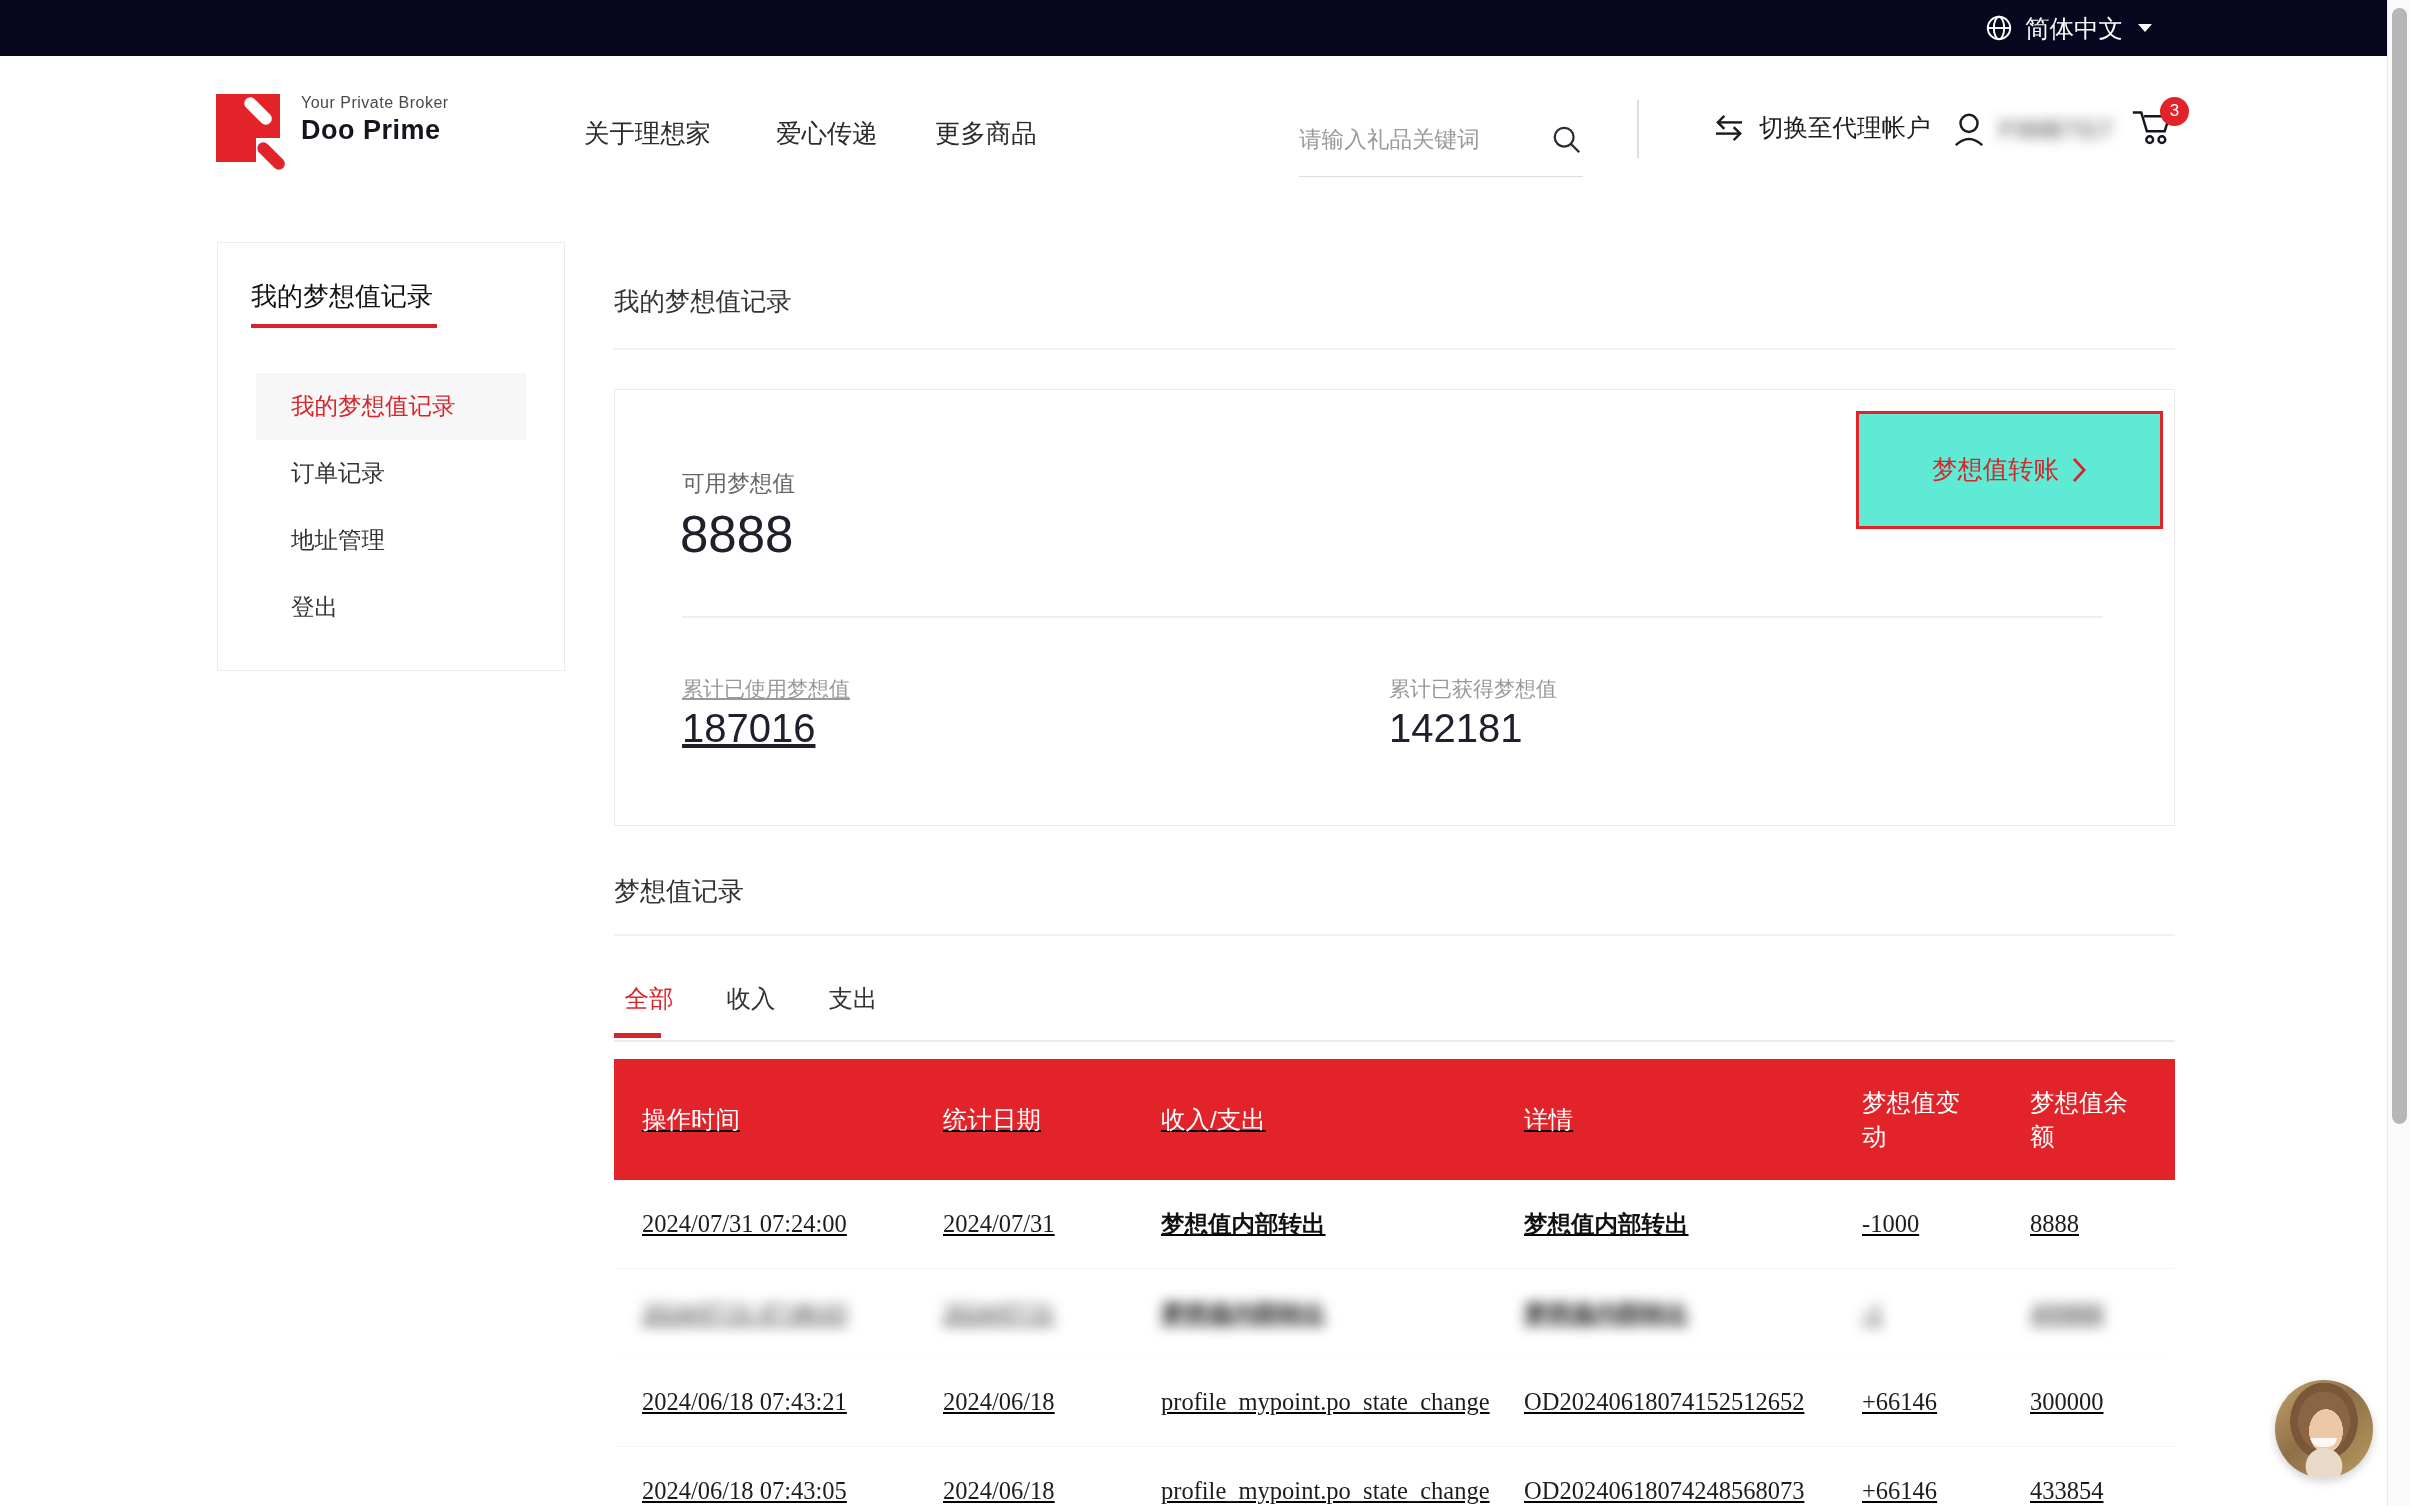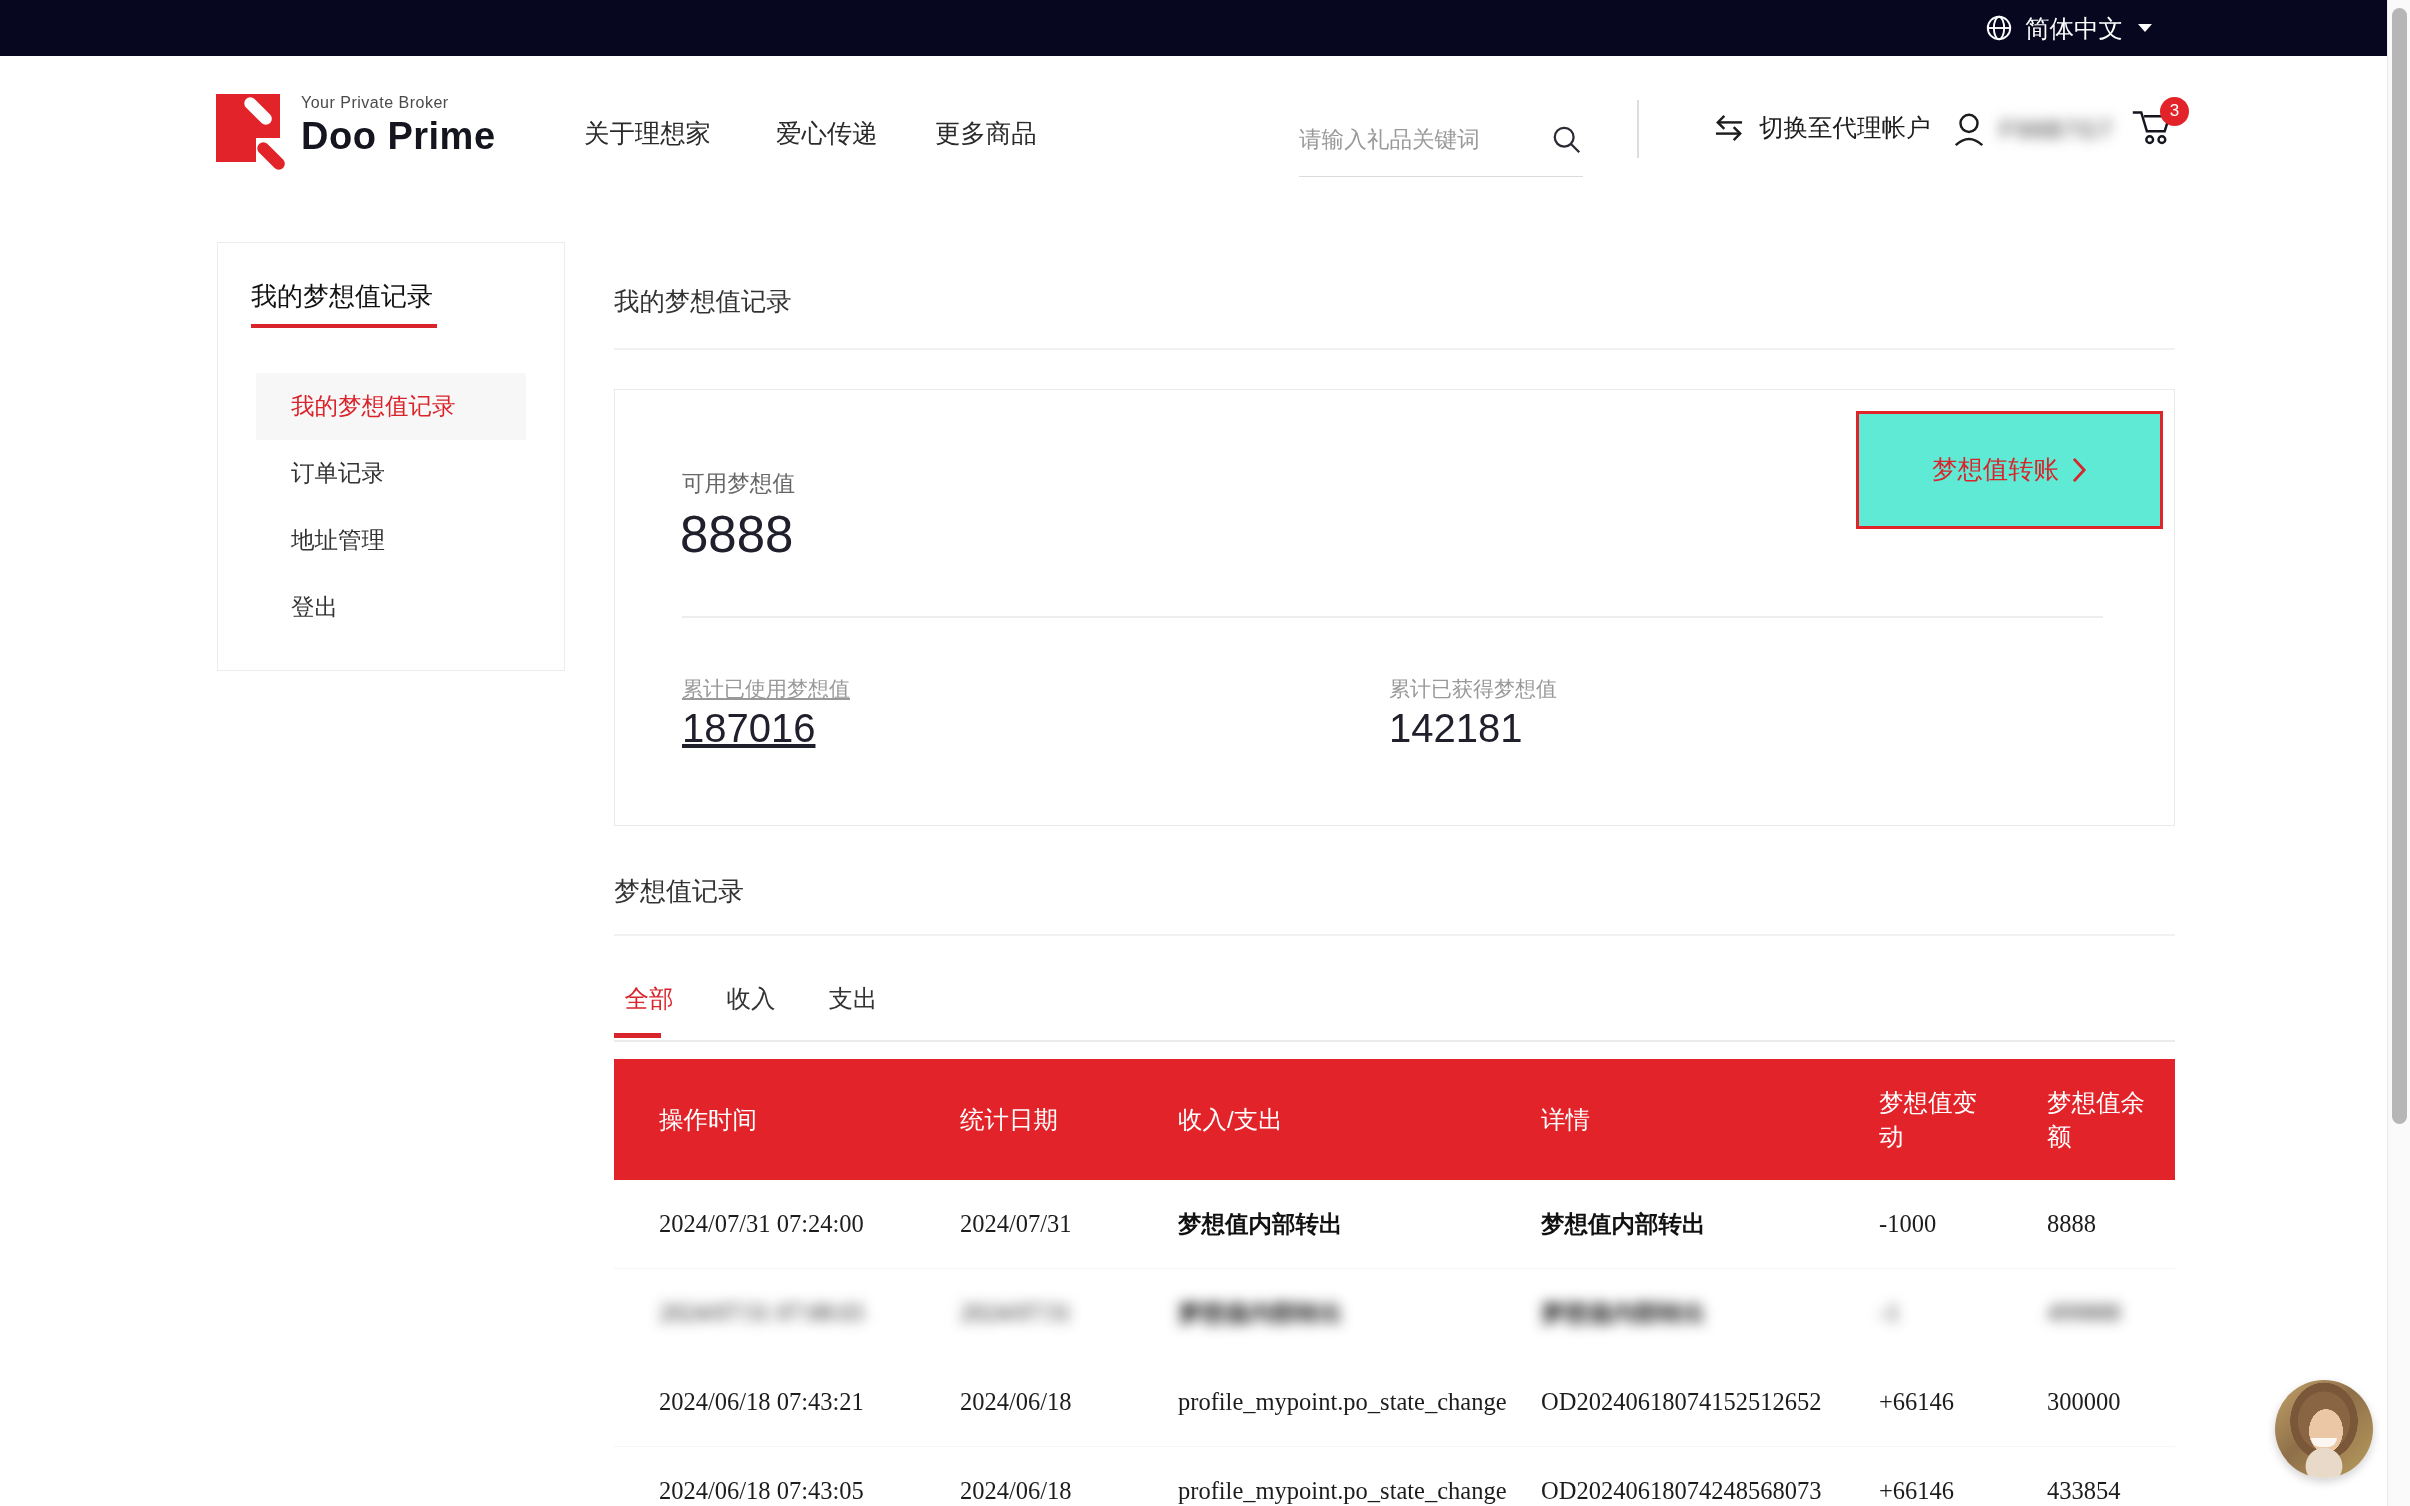--- a/index.html
+++ b/index.html
@@ -13,21 +13,21 @@
   .lang span { color:#fff; font-size:24.5px; }
   .caret { width:0; height:0; border-left:7.5px solid transparent; border-right:7.5px solid transparent; border-top:8.5px solid #fff; margin-left:3.8px; }
 
   
   .logo { position:absolute; left:216px; top:94px; display:flex; gap:21px; }
   .logo-icon { position:relative; width:64px; height:68px; background:#e2242a; overflow:visible; }
   .logo-icon .slash-w { position:absolute; left:24.5px; top:11.3px; width:34px; height:12.2px; border-radius:7.5px; background:#fff; transform:rotate(45deg); transform-origin:center; }
   .logo-icon .notch { position:absolute; right:0; bottom:0; width:24.5px; height:24.5px; background:#fff; }
   .logo-icon .slash-r { position:absolute; right:-7.5px; bottom:0px; width:34px; height:12.2px; border-radius:7.5px; background:#e2242a; transform:rotate(45deg); }
   .logo-text .tagline { font-size:16px; color:#4a4a4a; letter-spacing:0.5px; margin-bottom:2.8px; }
-  .logo-text .brand { font-size:38px; font-weight:800; color:#15151f; letter-spacing:0.5px; }
+  .logo-text .brand { font-size:27px; font-weight:800; color:#15151f; letter-spacing:0.5px; }
   .nav-item { position:absolute; top:117px; font-size:25.4px; color:#2b2b2b; cursor:pointer; }
   .nav-1 { left:584px; } .nav-2 { left:776px; } .nav-3 { left:935px; }
 
   .search { position:absolute; left:1299px; top:104px; width:284px; height:73px; border-bottom:1.9px solid #dcdcdc; display:flex; align-items:center; justify-content:space-between; }
   .search input { border:none; outline:none; background:transparent; font-size:22.6px; color:#333; width:235px; font-family:"Liberation Sans",sans-serif; }
   .search input::placeholder { color:#9a9a9a; }
   .vdiv { position:absolute; left:1637px; top:100px; width:1.9px; height:58px; background:#ddd; }
 
   .switch-acct { position:absolute; left:1712px; top:111px; display:flex; align-items:center; gap:13px; cursor:pointer; }
   .switch-acct span { font-size:24.5px; color:#1c1c1c; }
@@ -60,21 +60,21 @@
   .stat-value { position:absolute; top:316px; font-size:40px; font-weight:500; color:#20202c; }
   .stat-used { left:67px;text-decoration:underline; } .stat-earned { left:774px; }
 
   .records-title { position:absolute; left:0; top:874px; font-size:26px; color:#333; }
   .tabs { position:absolute; left:10.4px; top:982px; display:flex; gap:53px; }
   .tab { font-size:24.5px; color:#333; cursor:pointer; }
   .tab.active { color:#d9242b;font-family:Liberation Mono, monospace; }
   .tab-underline { position:absolute; left:0; top:1033px; width:47px; height:4.7px; background:#d9242b; }
   .tabs-line { position:absolute; left:0; top:1040px; width:1561px; height:1.9px; background:#ebebeb; }
 
-  .grid-row { display:grid; grid-template-columns:301px 218px 363px 338px 168px 1fr; padding-left:45px; align-items:center; }
+  .grid-row { display:grid; grid-template-columns:301px 218px 363px 338px 168px 1fr; padding-left:28px; align-items:center;text-decoration:underline; }
   .thead { position:absolute; left:0; top:1059px; width:1561px; height:121px; background:#e2242a; }
   .thead .hcell { color:#fff; font-size:24.5px; font-weight:500; line-height:1.35; }
   .thead .hcell .wrapbox { display:inline-block; max-width:105px; }
   .tbody { position:absolute; left:0; top:1180px; width:1561px; }
   .trow { height:89px; border-bottom:1.9px solid #f6f6f6; }
   .trow.blurred { filter:blur(6.6px); }
   .cell { font-size:24.5px; color:#1c1c1c; }
   .serif { font-family:"Liberation Serif", serif; }
   .cbold { font-weight:700; font-size:23.5px; color:#111; font-family:"Liberation Sans",sans-serif; }
 

